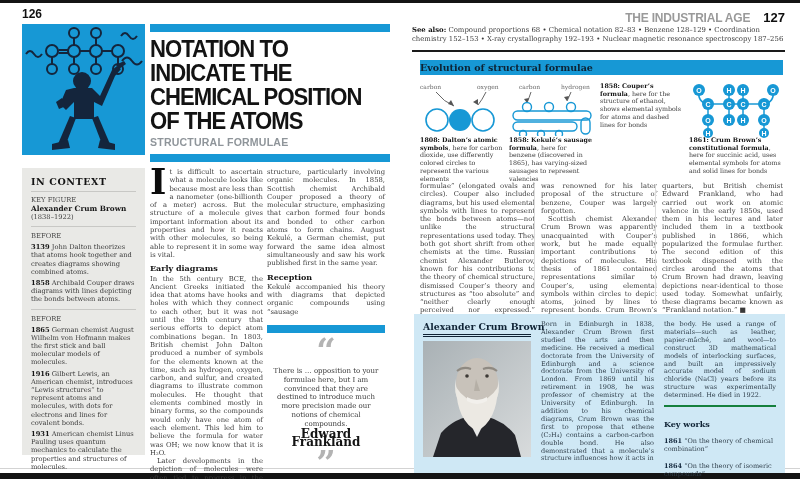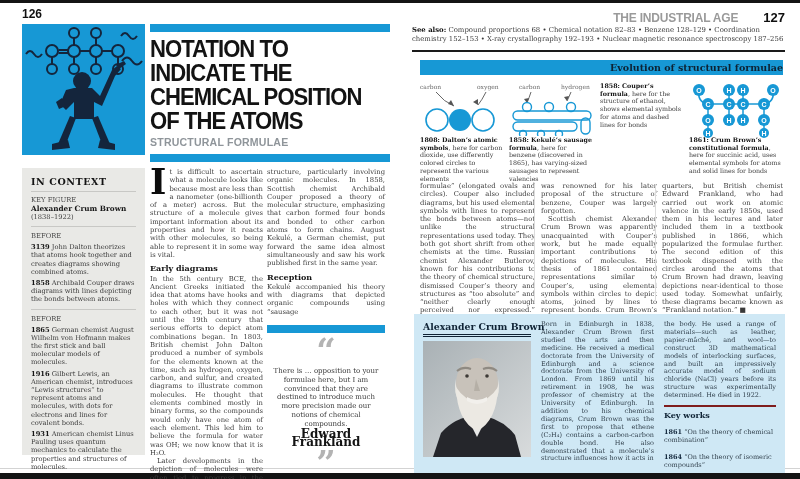--- a/index.html
+++ b/index.html
@@ -32,42 +32,42 @@
   .indent{text-indent:7px}
   
   #quotebox{margin-top:9px;text-align:center}
   #quotebox .inner{padding:2px 4px 4px}
   .qmark{font-size:34px;line-height:30px;color:#b3b3b3;font-weight:bold}
   #qtext{font-size:7px;line-height:8.8px;color:#3a3a3a;margin:2px 0 1px}
   #qattr{font-size:12px;font-weight:bold;color:#141414}
   
   #rp-header{left:412px;top:7px;width:373px;text-align:right}
   #chapter{font:bold 12px "Liberation Sans",sans-serif;color:#9a9a9a;letter-spacing:-.2px}
-  #pn-right{font:bold 13px "Liberation Sans",sans-serif;color:#0f0f0f;margin-left:20px}
+  #pn-right{font:bold 13px "Liberation Sans",sans-serif;color:#0f0f0f;margin-left:8px}
   #seealso{left:412px;top:26px;width:373px;font-size:6.9px;line-height:8.6px;color:#3a3a3a}
   #seealso b{color:#131313}
   #rule{left:412px;top:50px;width:373px;height:2px;background:#1a1a1a}
-  #dheader{left:420px;top:60px;width:363px;height:15px;background:#1798d5;text-align:right;
+  #dheader{left:420px;top:60px;width:363px;height:15px;background:#1798d5;text-align:left;
     font-size:9.5px;font-weight:bold;color:#0d2334;line-height:15px}
   .dcell{top:82px;height:96px}
   .dgraphic{position:relative;height:54px}
   .dlabel{position:absolute;font-size:6px;color:#6b6b6b;line-height:6.5px}
   .dcap{font-size:6.3px;line-height:7.7px;color:#3a3a3a}
   .dcap b{color:#141414}
   .chem{position:absolute;font-size:7.5px;font-weight:bold;color:#143049}
   .rcol{top:182px;font-size:6.8px;line-height:8.3px;color:#3a3a3a}
   .vline{width:1px;background:#dcdcdc;top:184px;height:118px}
   
   #biobox{left:414px;top:314px;width:371px;height:159px;background:#cfe8f5;padding:7px 9px;display:flex;gap:10px}
   #biobox .bc1{width:108px}
   #biobox h4{font-size:9.3px;color:#0f2335;border-bottom:3px double #0f2335;padding-bottom:2px;margin-bottom:4px;white-space:nowrap}
   #biobox p{font-size:6.5px;line-height:7.9px;color:#2f3e4a}
   #biobox .bc2{flex:1}
   #biobox .bc3{width:112px}
-  #keyworks{margin-top:5px;border-top:2px solid #7f1d1d;padding-top:3px}
+  #keyworks{margin-top:5px;border-top:2px solid #15803d;padding-top:12px}
   #keyworks h5{font-size:8px;color:#0f2335;margin-bottom:3px}
   #keyworks p{margin-top:9px}
   #keyworks b{color:#14293e}
   #hairline{left:0;top:468px;width:800px;height:1px;background:#d3d3d3}
 </style>
 </head>
 <body>
 
 <div class="abs strip" style="top:0;height:3px"></div>
 <div class="abs" id="hairline"></div>

